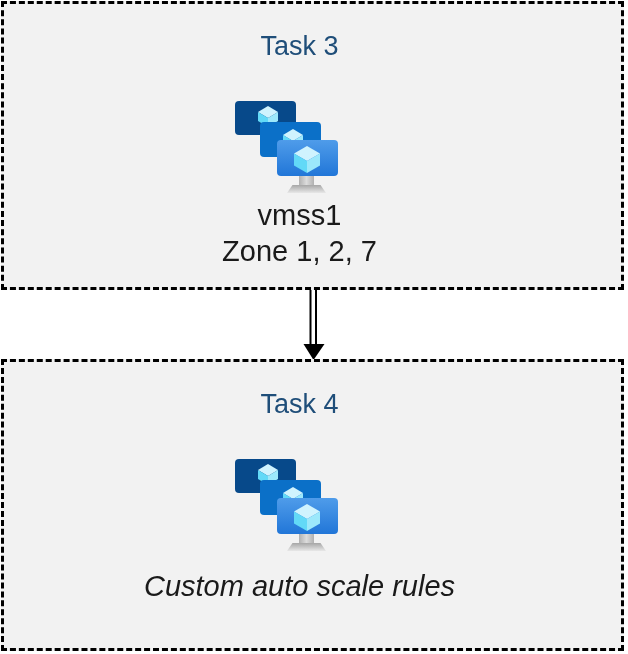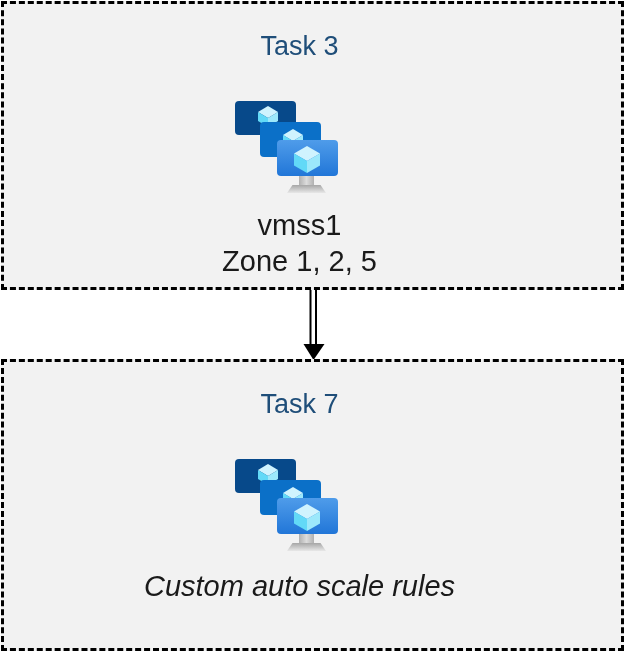--- a/index.html
+++ b/index.html
@@ -45,21 +45,21 @@
 
   .box-lines {
     position: absolute;
     left: 0;
     right: 26px;
     text-align: center;
     font-size: 29px;
     line-height: 36px;
     color: #1a1a1a;
   }
-  #task3-box .box-lines { top: 203px; }
+  #task3-box .box-lines { top: 193px; }
   #task4-box .box-lines { top: 206px; font-style: italic; }
 
   .connector {
     position: absolute;
     left: 302px;
     top: 290px;
     width: 24px;
     height: 70px;
   }
 
@@ -108,32 +108,32 @@
 
 <div class="canvas">
 
   <section class="task-box" id="task3-box">
     <div class="box-title">Task 3</div>
     <svg class="vmss-icon" viewBox="0 0 104 92">
       <use href="#vmss-glyph"></use>
     </svg>
     <div class="box-lines">
       <div>vmss1</div>
-      <div>Zone 1, 2, 5</div>
+      <div>Zone 1, 2, 7</div>
     </div>
   </section>
 
   <svg class="connector" viewBox="0 0 24 70">
     <rect x="7.5" y="0" width="2" height="56" fill="#000000"></rect>
     <rect x="13" y="0" width="2" height="56" fill="#000000"></rect>
     <polygon points="1.5,54 22.5,54 11.5,70" fill="#000000"></polygon>
   </svg>
 
   <section class="task-box" id="task4-box">
-    <div class="box-title">Task 7</div>
+    <div class="box-title">Task 4</div>
     <svg class="vmss-icon" viewBox="0 0 104 92">
       <use href="#vmss-glyph"></use>
     </svg>
     <div class="box-lines">
       <div>Custom auto scale rules</div>
     </div>
   </section>
 
 </div>
 

